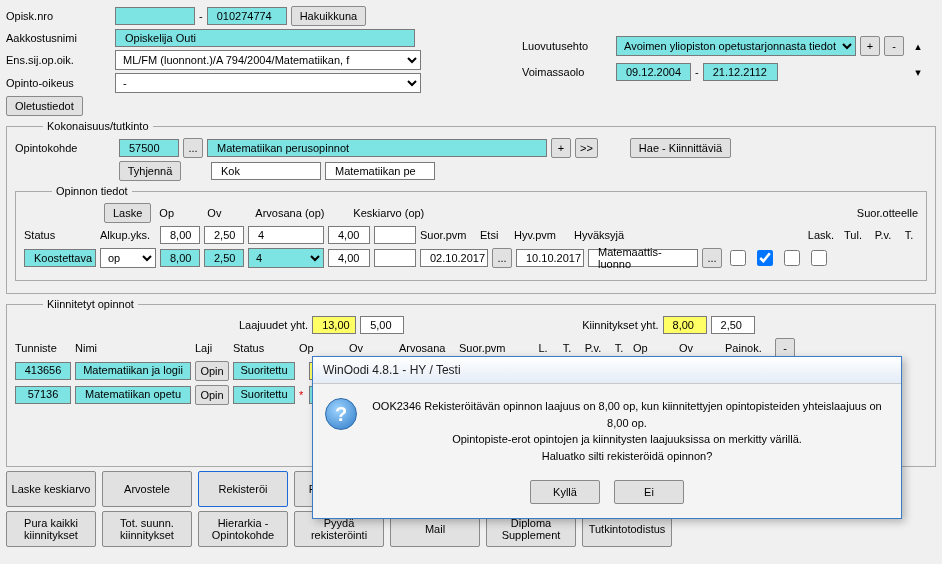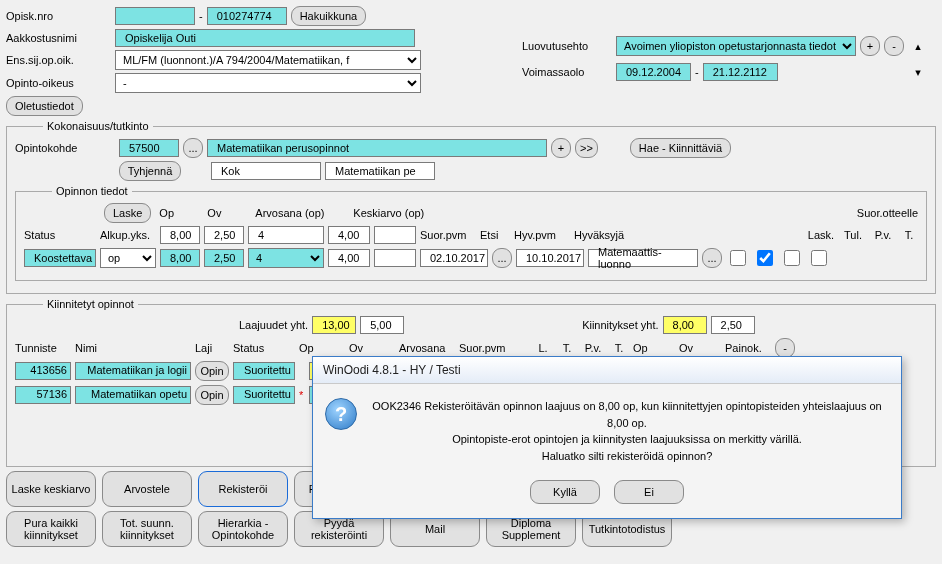--- a/index.html
+++ b/index.html
@@ -25,21 +25,21 @@
     background: #fff;
   }
   .field { display: inline-flex; align-items: center; padding-left: 9px; }
   .cyanf { background: #7de3e3 !important; }
   .yellf { background: #ffff66 !important; }
   select { height: 20px; }
   button, .btn {
     font-family: inherit; font-size: 11px;
     background: #e1e1e1;
     border: 1px solid #8a8a8a;
-    border-radius: 9px;
+    border-radius: 2px;
     padding: 1px 8px;
     height: 20px;
     cursor: pointer;
     display: inline-flex;
     align-items: center;
     justify-content: center;
   }
   .btn-sm { padding: 1px 4px; min-width: 20px; }
   .btn-big {
     width: 90px; height: 36px;
@@ -50,21 +50,21 @@
   }
   .btn-row-bottom { display: flex; gap: 6px; flex-wrap: wrap; margin-top: 4px; }
   fieldset {
     border: 1px solid #aaa;
     padding: 6px 8px 8px 8px;
     margin: 4px 0;
   }
   legend { font-size: 11px; padding: 0 4px; margin-left: 28px; }
   .grid-header, .grid-row { display: flex; gap: 4px; align-items: center; }
   .grid-header > div, .grid-row > div { overflow: hidden; white-space: nowrap; }
-  .cell { text-align: right; }
+  .cell { text-align: center; }
   .chk { width: 16px; height: 16px; }
   .dialog {
     position: absolute;
     left: 312px; top: 356px;
     width: 590px;
     background: #f4f4f4;
     border: 1px solid #3a7bc8;
     box-shadow: 3px 3px 8px rgba(0,0,0,.25);
   }
   .dialog-title {

